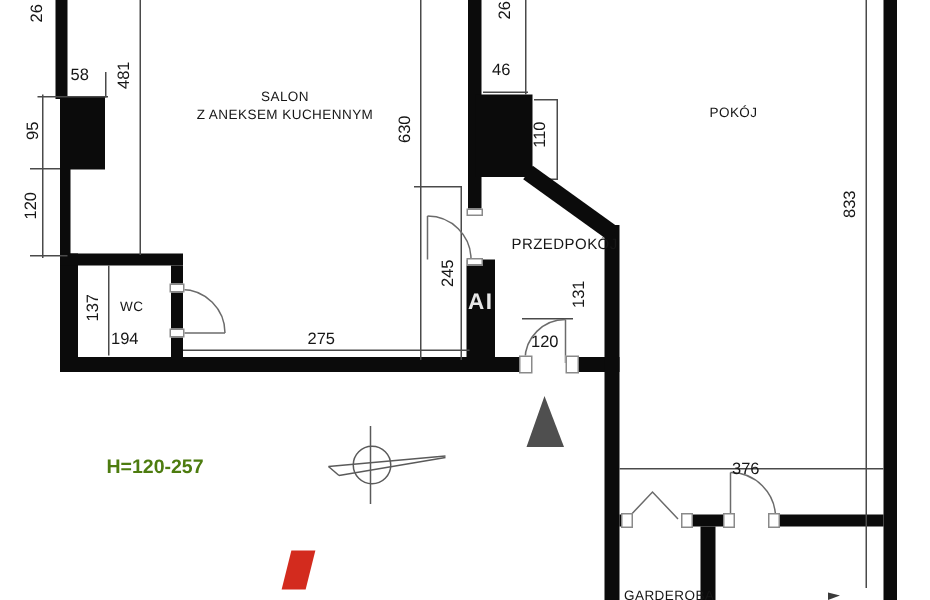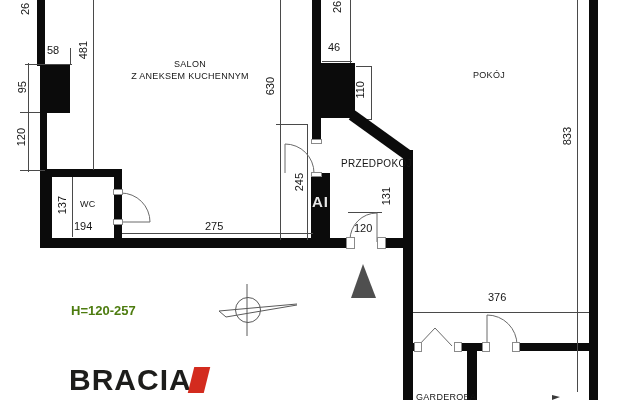--- a/index.html
+++ b/index.html
@@ -122,29 +122,28 @@
   <div class="lbl dim" style="left:74px;top:220px">194</div>
   <div class="lbl dim" style="left:205px;top:220px">275</div>
   <div class="lbl dim vdim" style="left:264px;top:77px">630</div>
   <div class="lbl dim vdim" style="left:293px;top:173px">245</div>
   <div class="lbl dim" style="left:354px;top:222px">120</div>
   <div class="lbl dim vdim" style="left:380px;top:187px">131</div>
   <div class="lbl dim vdim" style="left:331px;top:0;height:13px">26</div>
   <div class="lbl dim" style="left:328px;top:41px">46</div>
   <div class="lbl dim vdim" style="left:354px;top:81px">110</div>
   <div class="lbl dim vdim" style="left:561px;top:127px">833</div>
-  <div class="lbl dim" style="left:488px;top:291px">376</div>
+  <div class="lbl dim" style="left:488px;top:307px">376</div>
 
   <div class="lbl room center" style="left:128px;top:71px;width:124px">Z ANEKSEM KUCHENNYM</div>
   <div class="lbl room center" style="left:140px;top:59px;width:100px">SALON</div>
   <div class="lbl room" style="left:473px;top:70px">POKÓJ</div>
   <div class="lbl room" style="left:341px;top:158px;font-size:10px">PRZEDPOKÓJ</div>
   <div class="lbl room" style="left:80px;top:199px">WC</div>
   <div class="lbl room" style="left:416px;top:392px;font-size:9px">GARDEROBA</div>
 
   <div class="lbl redtext" style="left:71px;top:303px;color:#4d7c0f">H=120-257</div>
   <div class="lbl wm" style="left:312px;top:193px">AI</div>
 
-  <div class="lbl logo1" style="left:69px;top:363px;color:#1d1d1b">BRACIA</div>
   <div class="accent" style="left:191px;top:367px;width:16px;height:26px;background:#d32b1e"></div>
   <div class="lbl logo2" style="left:69px;top:395px;color:#1d1d1b">SADURSCY</div>
 
 </div>
 
 </body></html>

